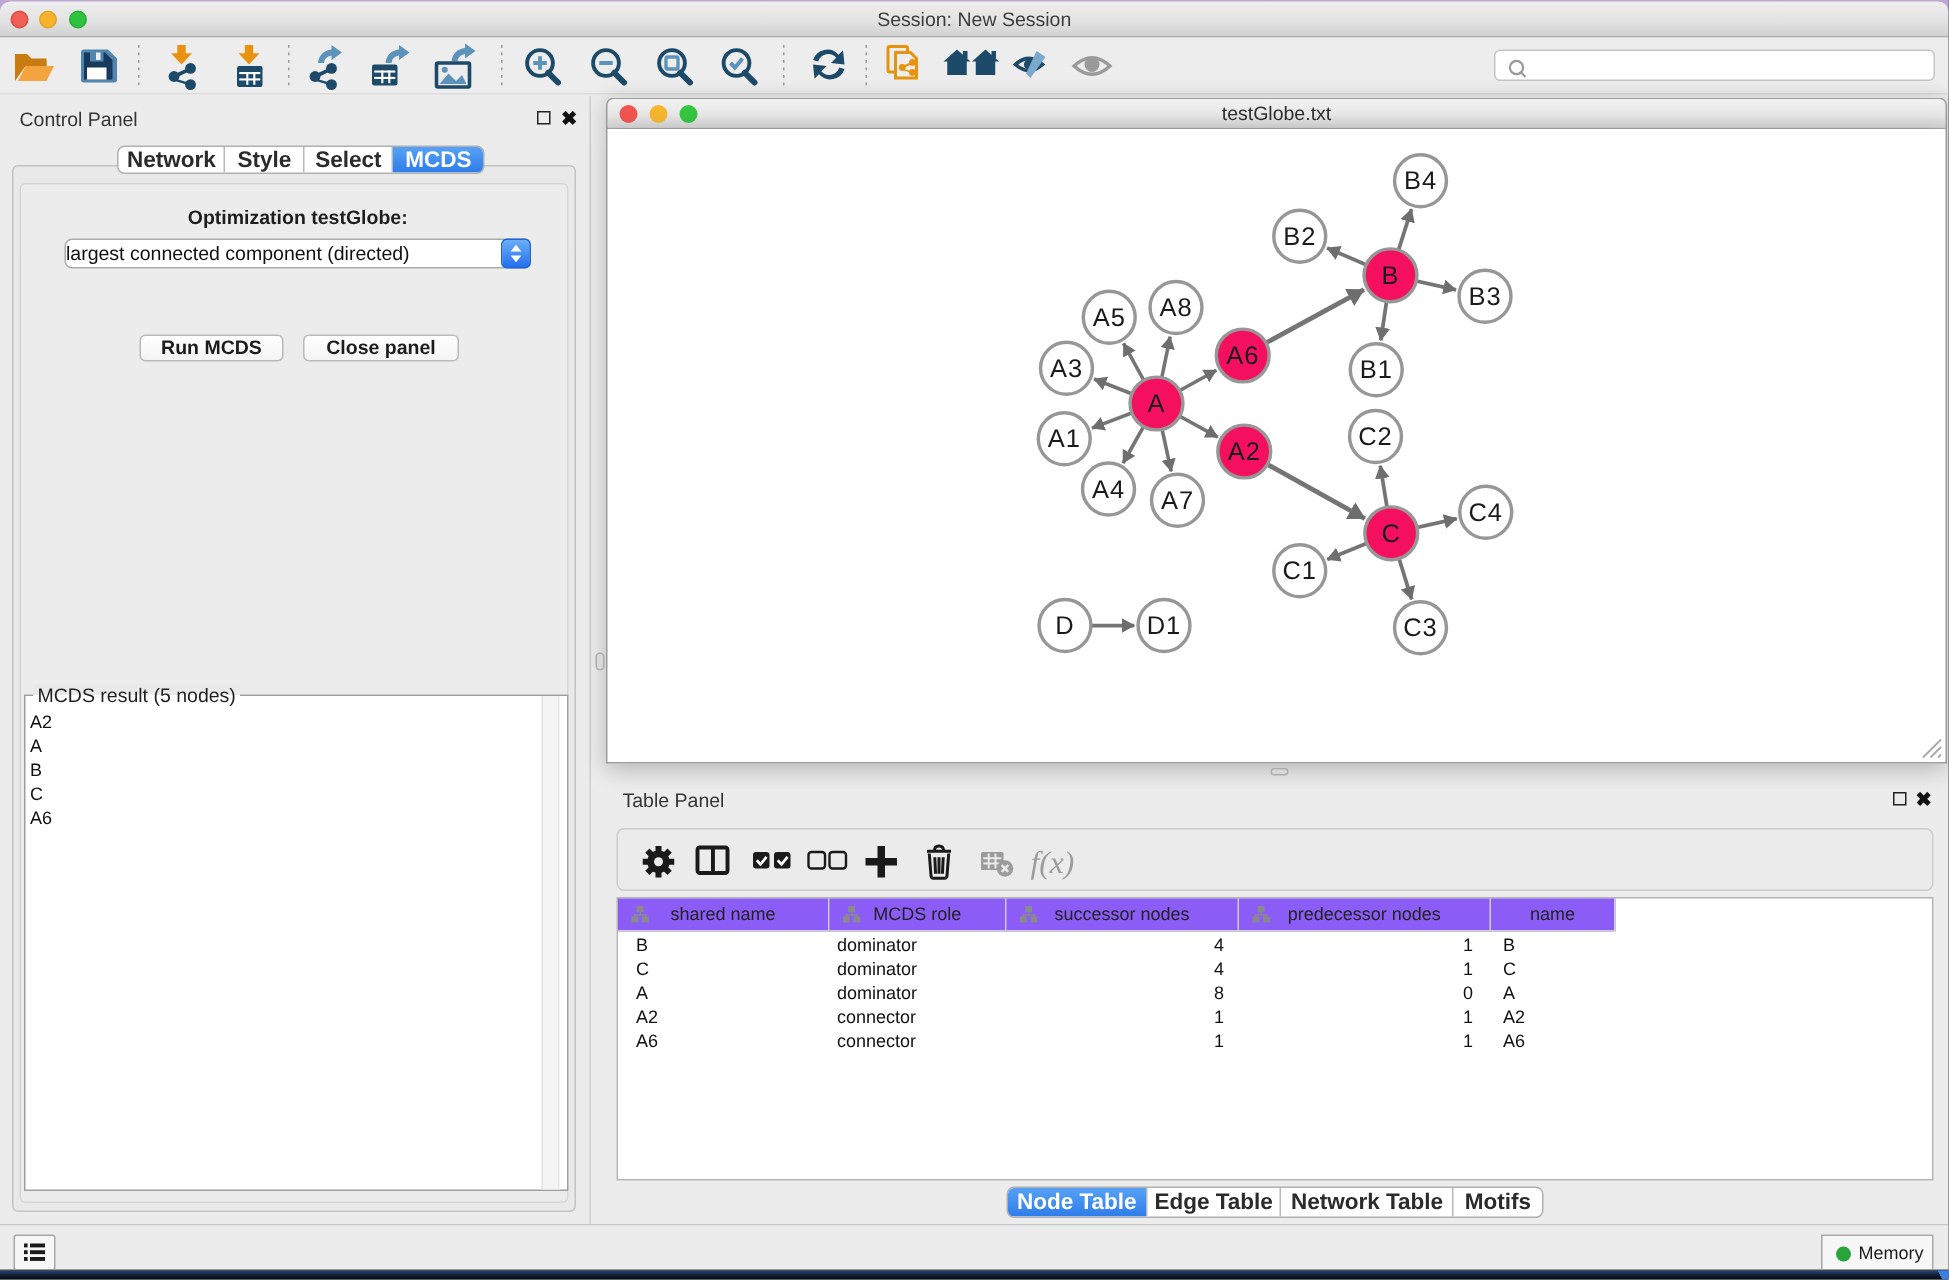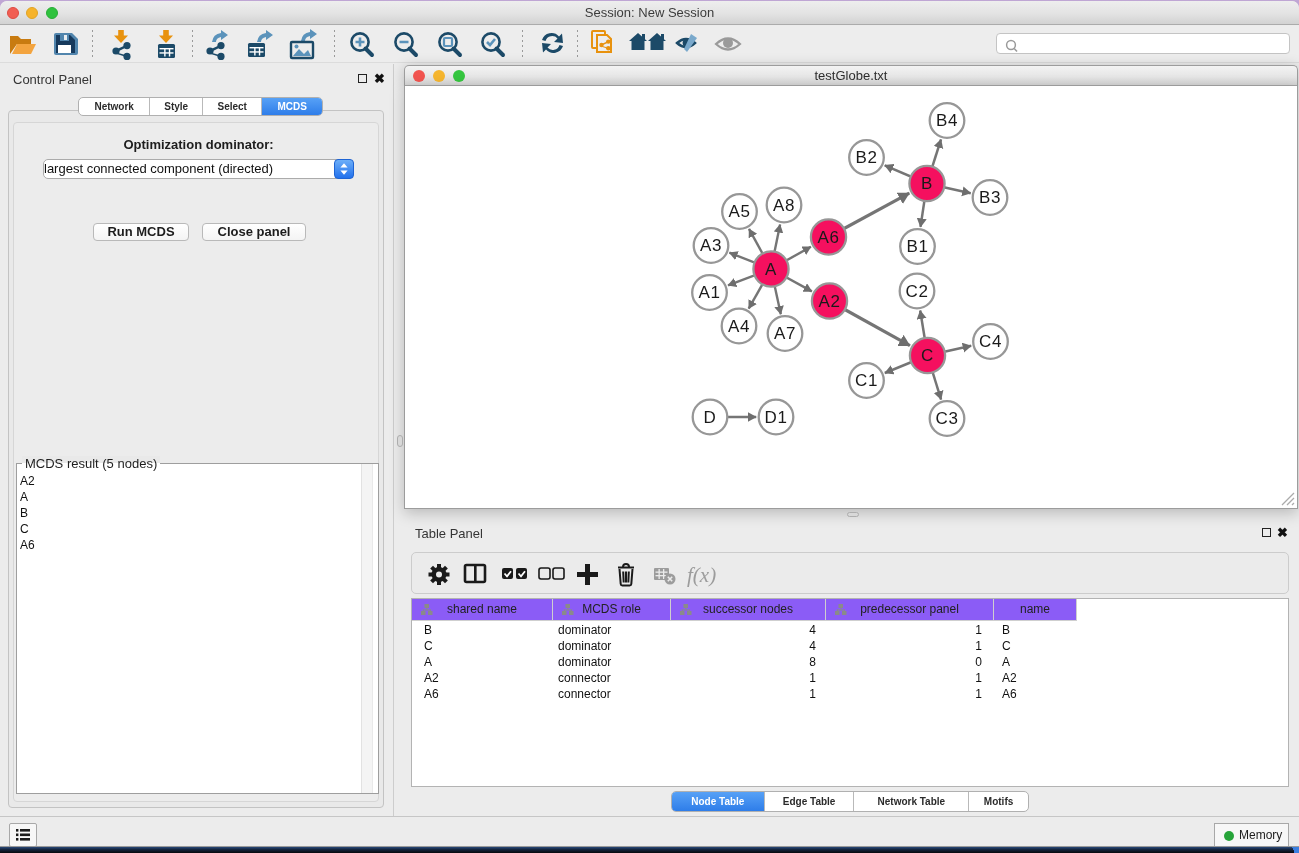--- a/index.html
+++ b/index.html
@@ -29,21 +29,21 @@
      border:1px solid #c4c4c4; border-radius:4px; }
   
   .ptitle { font-size:13px; color:#353535; }
   
   .cp-outer { left:8px; top:109px; width:376px; height:698px; background:#e9e9e9;
      border:1px solid #c3c3c3; border-radius:4px; }
   .cp-inner { left:13px; top:121px; width:366px; height:680px; background:#ececec;
      border:1px solid #d6d6d6; border-radius:4px; }
   .seg { display:flex; height:19px; border:1px solid #b0b0b0; border-radius:5px;
      background:#fff; overflow:hidden; }
-  .seg div { font-size:10px; font-weight:bold; color:#2b2b2b; text-align:center; line-height:18px;
+  .seg div { font-size:15px; font-weight:bold; color:#2b2b2b; text-align:center; line-height:18px;
      border-right:1px solid #b9b9b9; }
   .seg div:last-child { border-right:none; }
   .seg div.sel { background:linear-gradient(180deg,#57a1f6 0%,#2e7de9 100%); color:#fff; }
   .btn { background:linear-gradient(180deg,#ffffff 0%,#f4f4f4 100%);
      border:1px solid #b9b9b9; border-radius:4px; font-size:13px; font-weight:bold; color:#1c1c1c;
      text-align:center; height:18px; line-height:16px;margin-top:32px; }
   .combo { left:43px; top:158px; width:311px; height:20px; background:#fff;
      border:1px solid #ababab; border-radius:5px; font-size:13px; color:#111;
      line-height:18px; }
   .combo .cap { position:absolute; right:-1px; top:-1px; width:20px; height:20px;
@@ -251,21 +251,21 @@
   <div class="abs" style="left:374px; top:70px; font-size:13px; font-weight:bold; color:#111;">✖</div>
 
   <div class="abs cp-outer"></div>
   <div class="abs cp-inner"></div>
   <div class="abs seg" style="left:78px; top:96px; width:245px;">
     <div style="width:72px;">Network</div>
     <div style="width:53px;">Style</div>
     <div style="width:60px;">Select</div>
     <div style="width:60px;" class="sel">MCDS</div>
   </div>
-  <div class="abs" style="left:0px; top:136px; width:397px; text-align:center; font-size:13px; font-weight:bold; color:#1d1d1d;">Optimization dominator:</div>
+  <div class="abs" style="left:0px; top:136px; width:397px; text-align:center; font-size:13px; font-weight:bold; color:#1d1d1d;">Optimization testGlobe:</div>
   <div class="abs combo">largest connected component (directed)
     <div class="cap">
         <svg width="18" height="18" style="position:absolute;left:0;top:0">
           <path d="M9,3.2 L12.6,7.6 H5.4 z" fill="#fff"></path>
           <path d="M9,14.8 L12.6,10.4 H5.4 z" fill="#fff"></path>
         </svg>
       </div>
   </div>
   <div class="abs btn" style="left:93px; top:190px; width:96px;">Run MCDS</div>
   <div class="abs btn" style="left:202px; top:190px; width:104px;">Close panel</div>
@@ -442,21 +442,21 @@
           </g>
         </g>
         <text x="275" y="29" font-family="Liberation Serif, serif" font-style="italic" font-size="21" fill="#9c9c9c">f(x)</text>
       </svg>
     </div>
 
   <div class="abs tp-table">
     <div class="abs th" style="left:0; width:141px;">shared name</div>
     <div class="abs th" style="left:141px; width:118px;">MCDS role</div>
     <div class="abs th" style="left:259px; width:155px;">successor nodes</div>
-    <div class="abs th" style="left:414px; width:168px;">predecessor panel</div>
+    <div class="abs th" style="left:414px; width:168px;">predecessor nodes</div>
     <div class="abs th" style="left:582px; width:83px;">name</div>
 <svg class="abs" style="left:0;top:0" width="700" height="22">
         <g transform="translate(9,5)" fill="#8a8a8a">
           <rect x="3.5" y="0" width="4.5" height="4"></rect>
           <rect x="0" y="7" width="4.5" height="4"></rect>
           <rect x="7" y="7" width="4.5" height="4"></rect>
           <rect x="5.4" y="3" width="1" height="3"></rect>
           <rect x="1.8" y="5.5" width="8" height="1"></rect>
           <rect x="1.8" y="5.5" width="1" height="2"></rect>
           <rect x="8.8" y="5.5" width="1" height="2"></rect>

